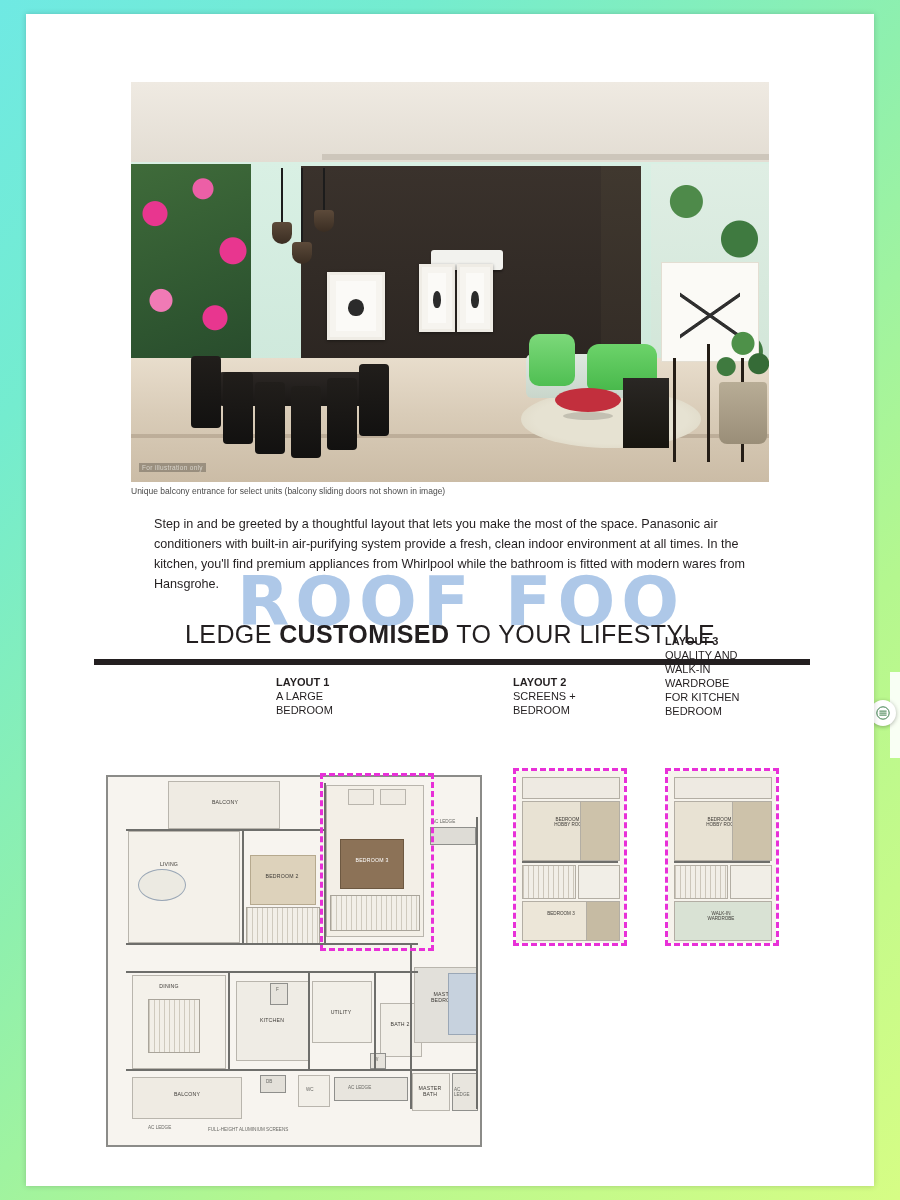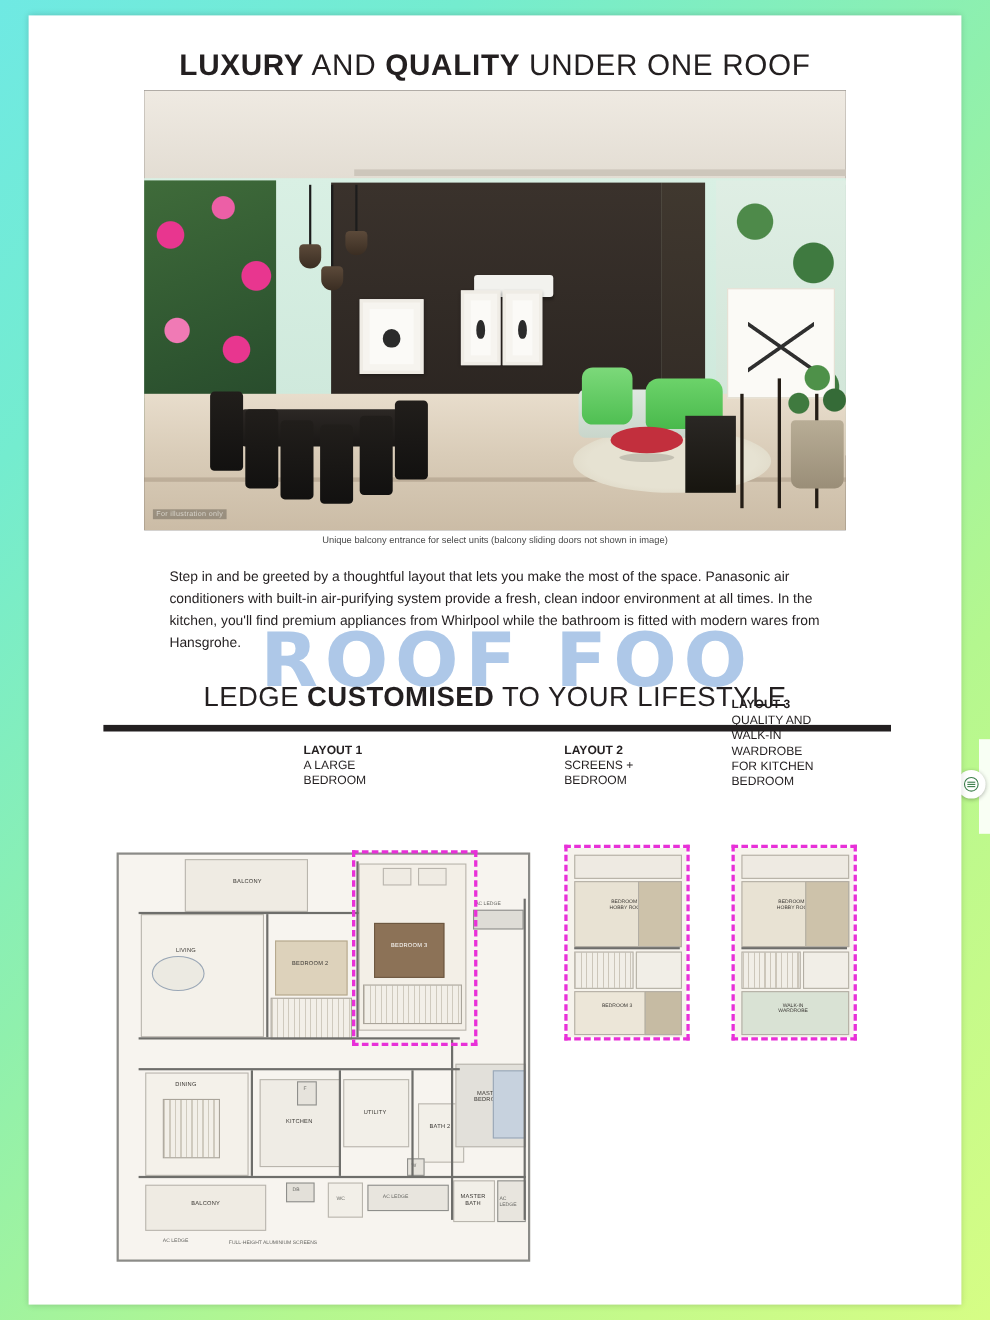--- a/index.html
+++ b/index.html
@@ -198,21 +198,21 @@
     position: absolute; left: 492px; top: 296px; width: 46px; height: 70px;
     background: linear-gradient(#2a2724, #17150f);
   }
   .hero-tag {
     position: absolute; left: 8px; bottom: 10px;
     font-size: 6.5px; color: #d8d4cb; letter-spacing: 0.3px;
     background: rgba(0,0,0,0.25); padding: 1px 3px;
   }
   .hero-caption {
     position: absolute; left: 105px; top: 472px; width: 638px;
-    text-align: center; font-size: 8.5px; color: #4a4a4a;
+    text-align: left; font-size: 8.5px; color: #4a4a4a;
   }
 
   
   .para {
     position: absolute;
     left: 128px;
     top: 500px;
     width: 600px;
     font-size: 12.6px;
     line-height: 20px;
@@ -380,23 +380,20 @@
       <circle cx="7" cy="7" r="6.2" fill="none" stroke="#3a7d4a" stroke-width="1"></circle>
       <rect x="3.4" y="4.6" width="7.2" height="1" fill="#3a7d4a"></rect>
       <rect x="3.4" y="6.6" width="7.2" height="1" fill="#3a7d4a"></rect>
       <rect x="3.4" y="8.6" width="7.2" height="1" fill="#3a7d4a"></rect>
     </svg>
   </div>
 
   <div class="page-sheet">
     <div class="content">
 
-      <div class="headline">
-        <b>LUXURY</b><span> AND </span><b>QUALITY</b><span> UNDER ONE ROOF</span>
-      </div>
 
       <div class="hero">
         <div class="hero-inner">
           <div class="h-ceiling"></div>
           <div class="h-backwall"></div>
           <div class="h-darkwall"></div>
           <div class="h-darkwall2"></div>
           <div class="h-flowerwall"></div>
           <div class="h-plantwall"></div>
           <div class="h-floor"></div>

